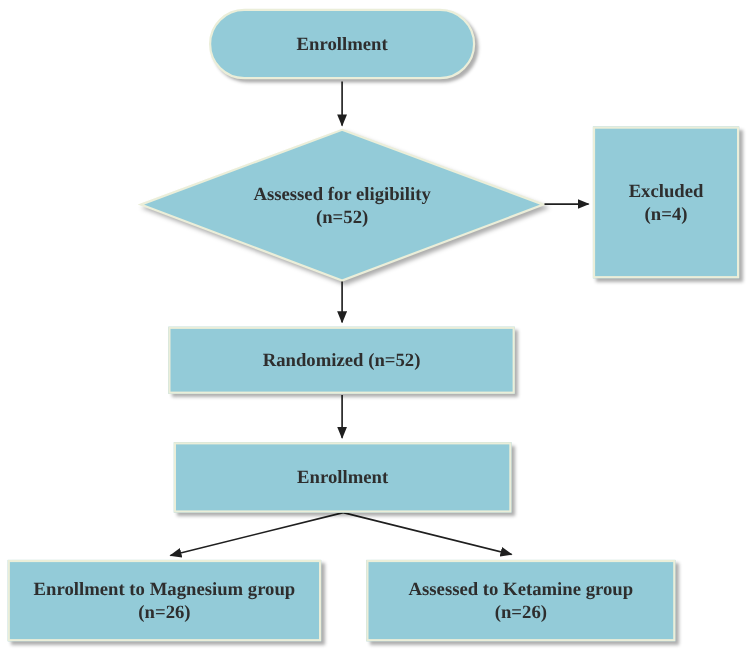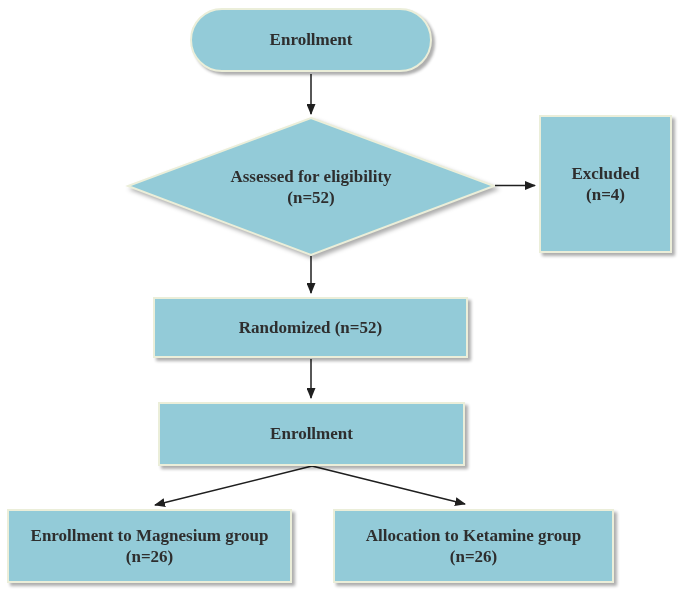--- a/index.html
+++ b/index.html
@@ -114,17 +114,17 @@
   <div class="node" style="left:158px; top:402px; width:307px; height:64px;">
     <span>Enrollment</span>
   </div>
 
   <div class="node" style="left:7px; top:509px; width:285px; height:74px;">
     <span>Enrollment to Magnesium group</span>
     <span>(n=26)</span>
   </div>
 
   <div class="node" style="left:333px; top:509px; width:281px; height:74px;">
-    <span>Allocation to Ketamine group</span>
+    <span>Assessed to Ketamine group</span>
     <span>(n=26)</span>
   </div>
 
 </div>
 
 </body></html>

